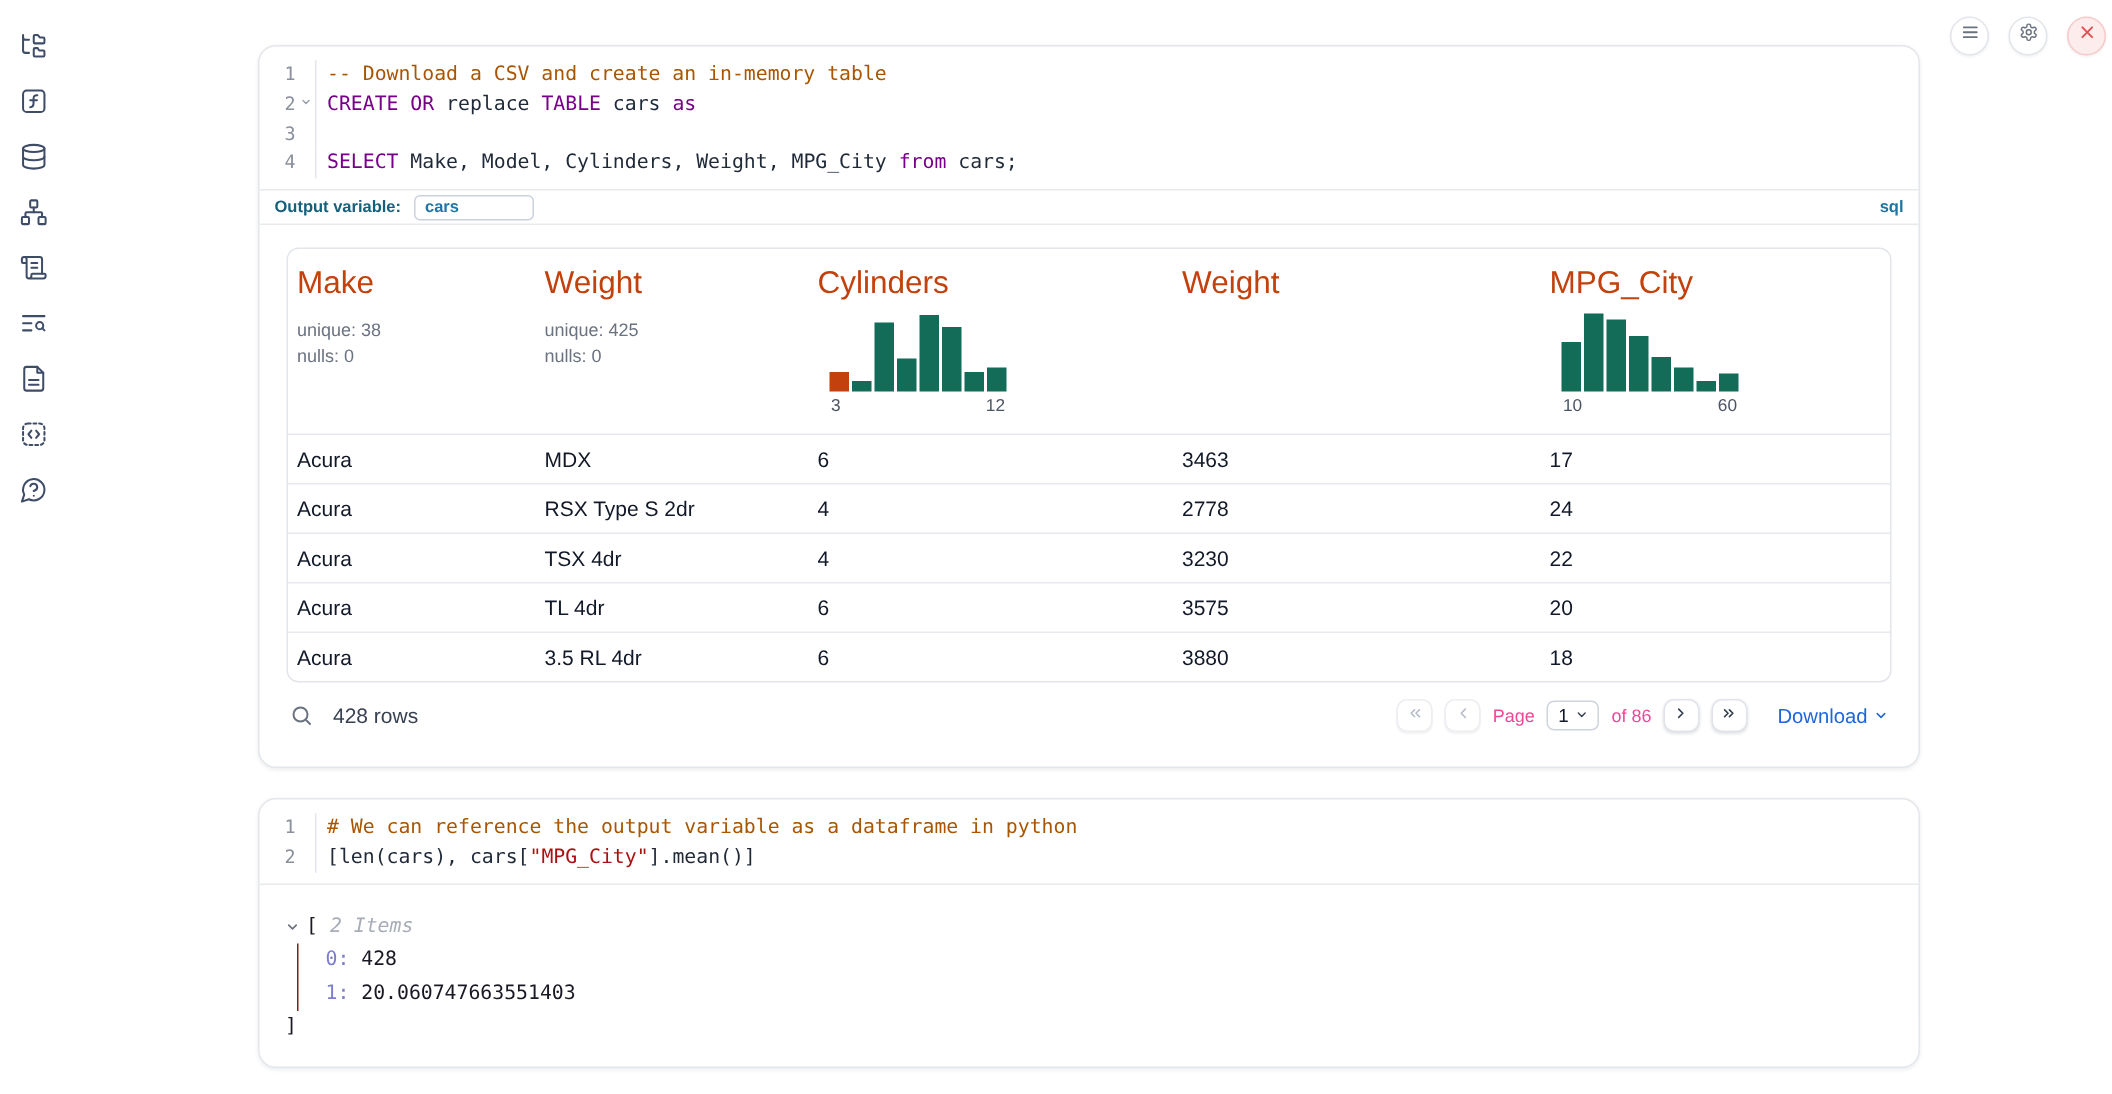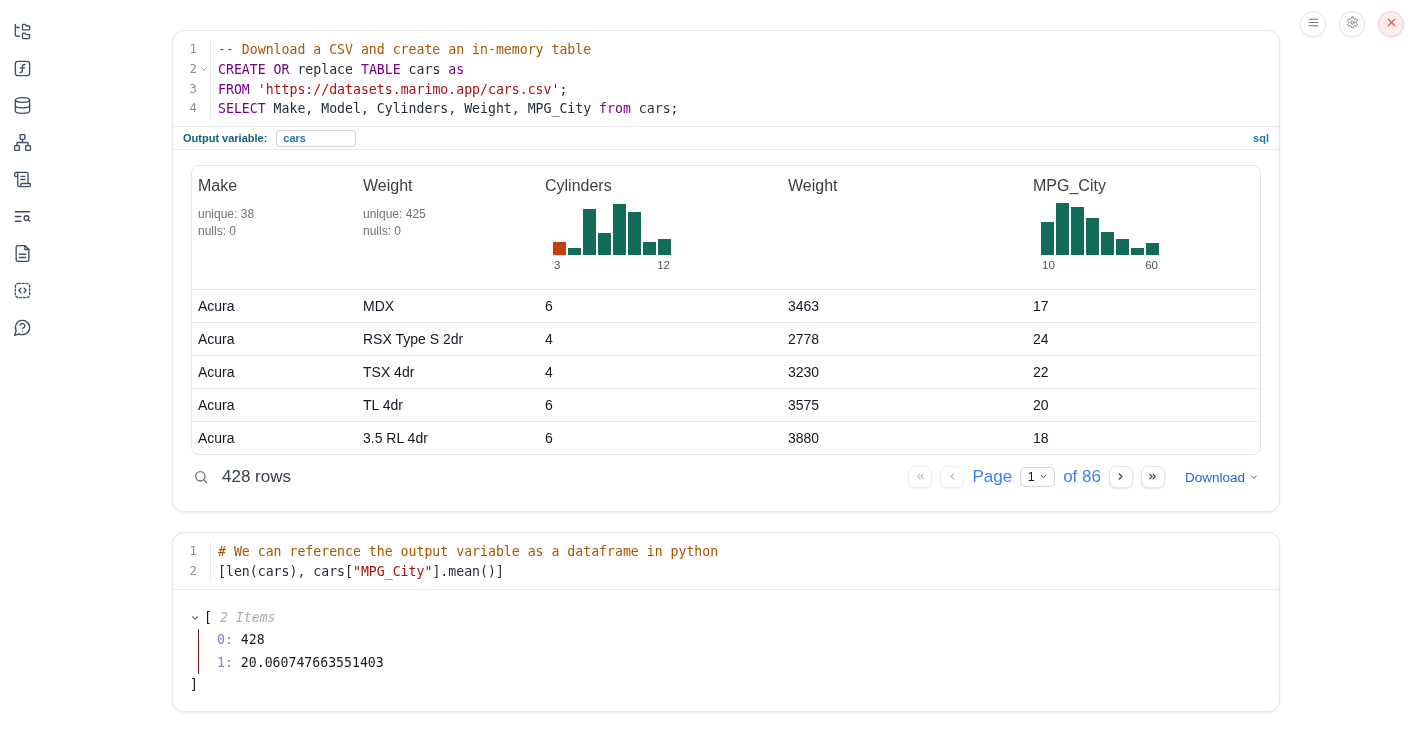--- a/index.html
+++ b/index.html
@@ -38,39 +38,39 @@
   .outvar-strip { border-top:1px solid #e8eaee; border-bottom:1px solid #e8eaee; height:24px; display:flex; align-items:center; padding:0 10px; gap:9px; }
   .outvar-label { font-size:11px; font-weight:700; color:#15607a; }
   .outvar-input { width:80px; height:17px; border:1px solid #c9d2dc; border-radius:4px; font-size:11px; font-weight:700; color:#2276a6; padding:0 6px; font-family:"Liberation Sans", sans-serif; outline:none; background:#fff; }
   .lang-badge { margin-left:auto; font-size:11px; font-weight:700; color:#1b76a0; }
 
   
   .dtable { margin:15px 18px 0; border:1px solid #e2e5ea; border-radius:8px; overflow:hidden; }
   .dt-grid { display:grid; grid-template-columns:165px 182px 243px 245px 1fr; }
   .dt-header { padding:11px 0 6px; min-height:123px; }
   .dt-hcell { padding:0 6px; cursor:pointer; }
-  .dt-title { font-size:16px; color:#404040; }
+  .dt-title { font-size:21px; color:#c2410c; }
   .dt-stats { margin-top:11px; font-size:12px; line-height:16.5px; color:#6b7280; }
   .hist { width:118px; margin:7px 0 0 8px; }
   .hist-bars { height:53px; display:flex; align-items:flex-end; gap:1.5px; }
   .hist-bar { flex:1; }
   .hist-axis { display:flex; justify-content:space-between; font-size:11.5px; color:#4b5563; margin-top:4px; padding:0 1px; }
   .dt-row { border-top:1px solid #e7e9ee; height:33px; align-items:center; font-size:14px; color:#111827; cursor:default; }
   .dt-cell { padding:0 6px; }
 
   
   .tfooter { height:44px; display:flex; align-items:center; padding:0 20px; }
   .tf-search { color:#6b7280; display:flex; cursor:pointer; }
   .tf-search svg { width:16px; height:16px; }
-  .tf-rows { margin-left:13px; font-size:17px; color:#374151; }
+  .tf-rows { margin-left:13px; font-size:14px; color:#374151; }
   .tf-right { margin-left:auto; display:flex; align-items:center; gap:8px; }
   .pg-btn { width:24px; height:22px; border-radius:7px; border:1px solid #e0e3e9; background:#fff; box-shadow:0 1px 2px rgba(18,28,45,.12); display:flex; align-items:center; justify-content:center; color:#374151; cursor:pointer; }
   .pg-btn svg { width:11px; height:11px; }
   .pg-btn.disabled { color:#b8bec8; border-color:#eceef2; box-shadow:0 1px 1px rgba(18,28,45,.05); }
-  .pg-text { font-size:17px; color:#3b82f6; }
+  .pg-text { font-size:12px; color:#ec4899; }
   .pg-select { min-width:35px; height:20px; border:1px solid #cfd4dc; border-radius:5px; display:flex; align-items:center; justify-content:center; gap:4px; font-size:12.5px; color:#111827; padding:0 5px; cursor:pointer; background:#fff; }
   .pg-select svg { width:9px; height:9px; color:#374151; }
   .download { margin-left:12px; display:flex; align-items:center; gap:4px; color:#2066d9; font-size:13.5px; cursor:pointer; }
   .download svg { width:10px; height:10px; }
 
   
   .py-output { border-top:1px solid #e8eaee; padding:17px 0 0 17px; font-family:"DejaVu Sans Mono", monospace; font-size:13.2px; line-height:22.5px; color:#191924; }
   .json-head { display:flex; align-items:center; }
   .json-chevron { width:14px; color:#6b7280; display:flex; cursor:pointer; }
   .json-chevron svg { width:10px; height:10px; }
@@ -193,21 +193,20 @@
               <path d="m6 9 6 6 6-6"></path>
             </svg></span>
         </span>
         <span class="code-text"><span class="tok-kw">CREATE OR</span><span class="tok-pl"> replace </span><span class="tok-kw">TABLE</span><span class="tok-pl"> cars </span><span class="tok-kw">as</span></span>
       </div>
       <div class="code-line">
         <span class="gutter-wrap">
           <span class="gutter">3</span>
           <span class="fold"></span>
         </span>
-        <span class="code-text"><span class="tok-kw">FROM</span><span class="tok-pl"> </span><span class="tok-str">'https://datasets.marimo.app/cars.csv'</span><span class="tok-pl">;</span></span>
       </div>
       <div class="code-line">
         <span class="gutter-wrap">
           <span class="gutter">4</span>
           <span class="fold"></span>
         </span>
         <span class="code-text"><span class="tok-kw">SELECT</span><span class="tok-pl"> Make, Model, Cylinders, Weight, MPG_City </span><span class="tok-kw">from</span><span class="tok-pl"> cars;</span></span>
       </div>
     </div>
 

